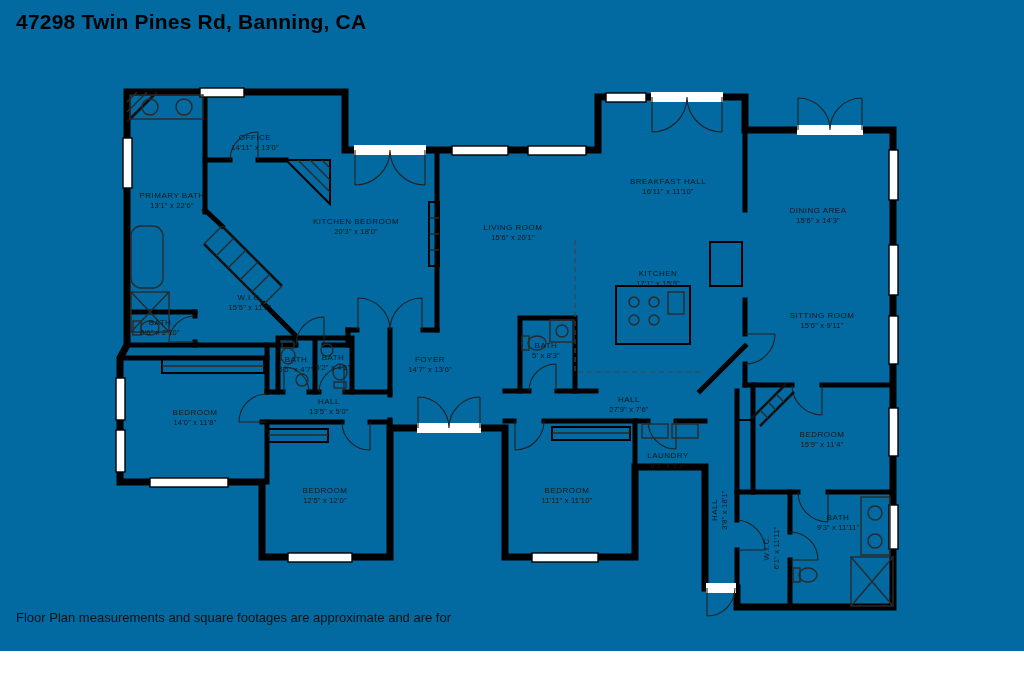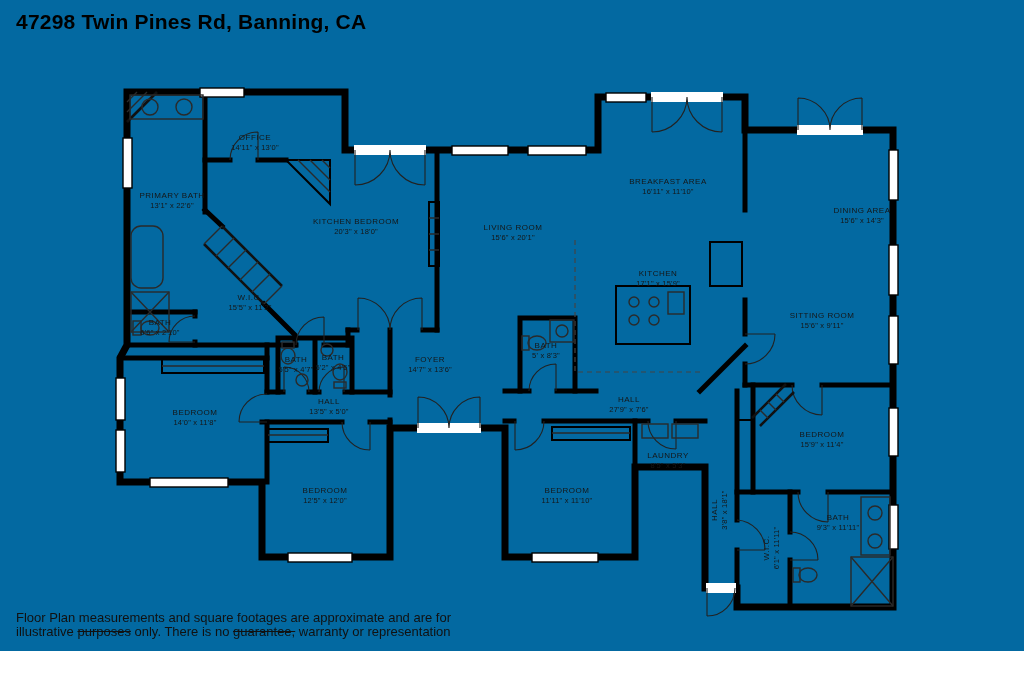--- a/index.html
+++ b/index.html
@@ -194,28 +194,28 @@
       </div>
     <div class="room" style="left:172px;top:200px">
         <div class="nm">PRIMARY BATH</div>
         <div class="dm">13'1" x 22'6"</div>
       </div>
     <div class="room" style="left:356px;top:226px">
         <div class="nm">KITCHEN BEDROOM</div>
         <div class="dm">20'3" x 18'0"</div>
       </div>
     <div class="room" style="left:668px;top:186px">
-        <div class="nm">BREAKFAST AREA</div>
+        <div class="nm">BREAKFAST HALL</div>
         <div class="dm">16'11" x 11'10"</div>
       </div>
     <div class="room" style="left:513px;top:232px">
         <div class="nm">LIVING ROOM</div>
         <div class="dm">15'6" x 20'1"</div>
       </div>
-    <div class="room" style="left:862px;top:215px">
+    <div class="room" style="left:818px;top:215px">
         <div class="nm">DINING AREA</div>
         <div class="dm">15'6" x 14'3"</div>
       </div>
     <div class="room" style="left:658px;top:278px">
         <div class="nm">KITCHEN</div>
         <div class="dm">17'1" x 15'9"</div>
       </div>
     <div class="room" style="left:250px;top:302px">
         <div class="nm">W.I.C.</div>
         <div class="dm">15'5" x 11'2"</div>
@@ -281,16 +281,15 @@
         <div class="dm">6'1" x 11'11"</div>
       </div>
     <div class="room" style="left:838px;top:522px">
         <div class="nm">BATH</div>
         <div class="dm">9'3" x 11'11"</div>
       </div>
   </div>
 
   <div class="footer">
     <div>Floor Plan measurements and square footages are approximate and are for</div>
-    <div><span>illustrative </span><span class="struck">purposes</span><span> only. There is no </span><span class="struck">guarantee,</span><span> warranty or representation</span></div>
   </div>
 
 </div>
 
 </body></html>

